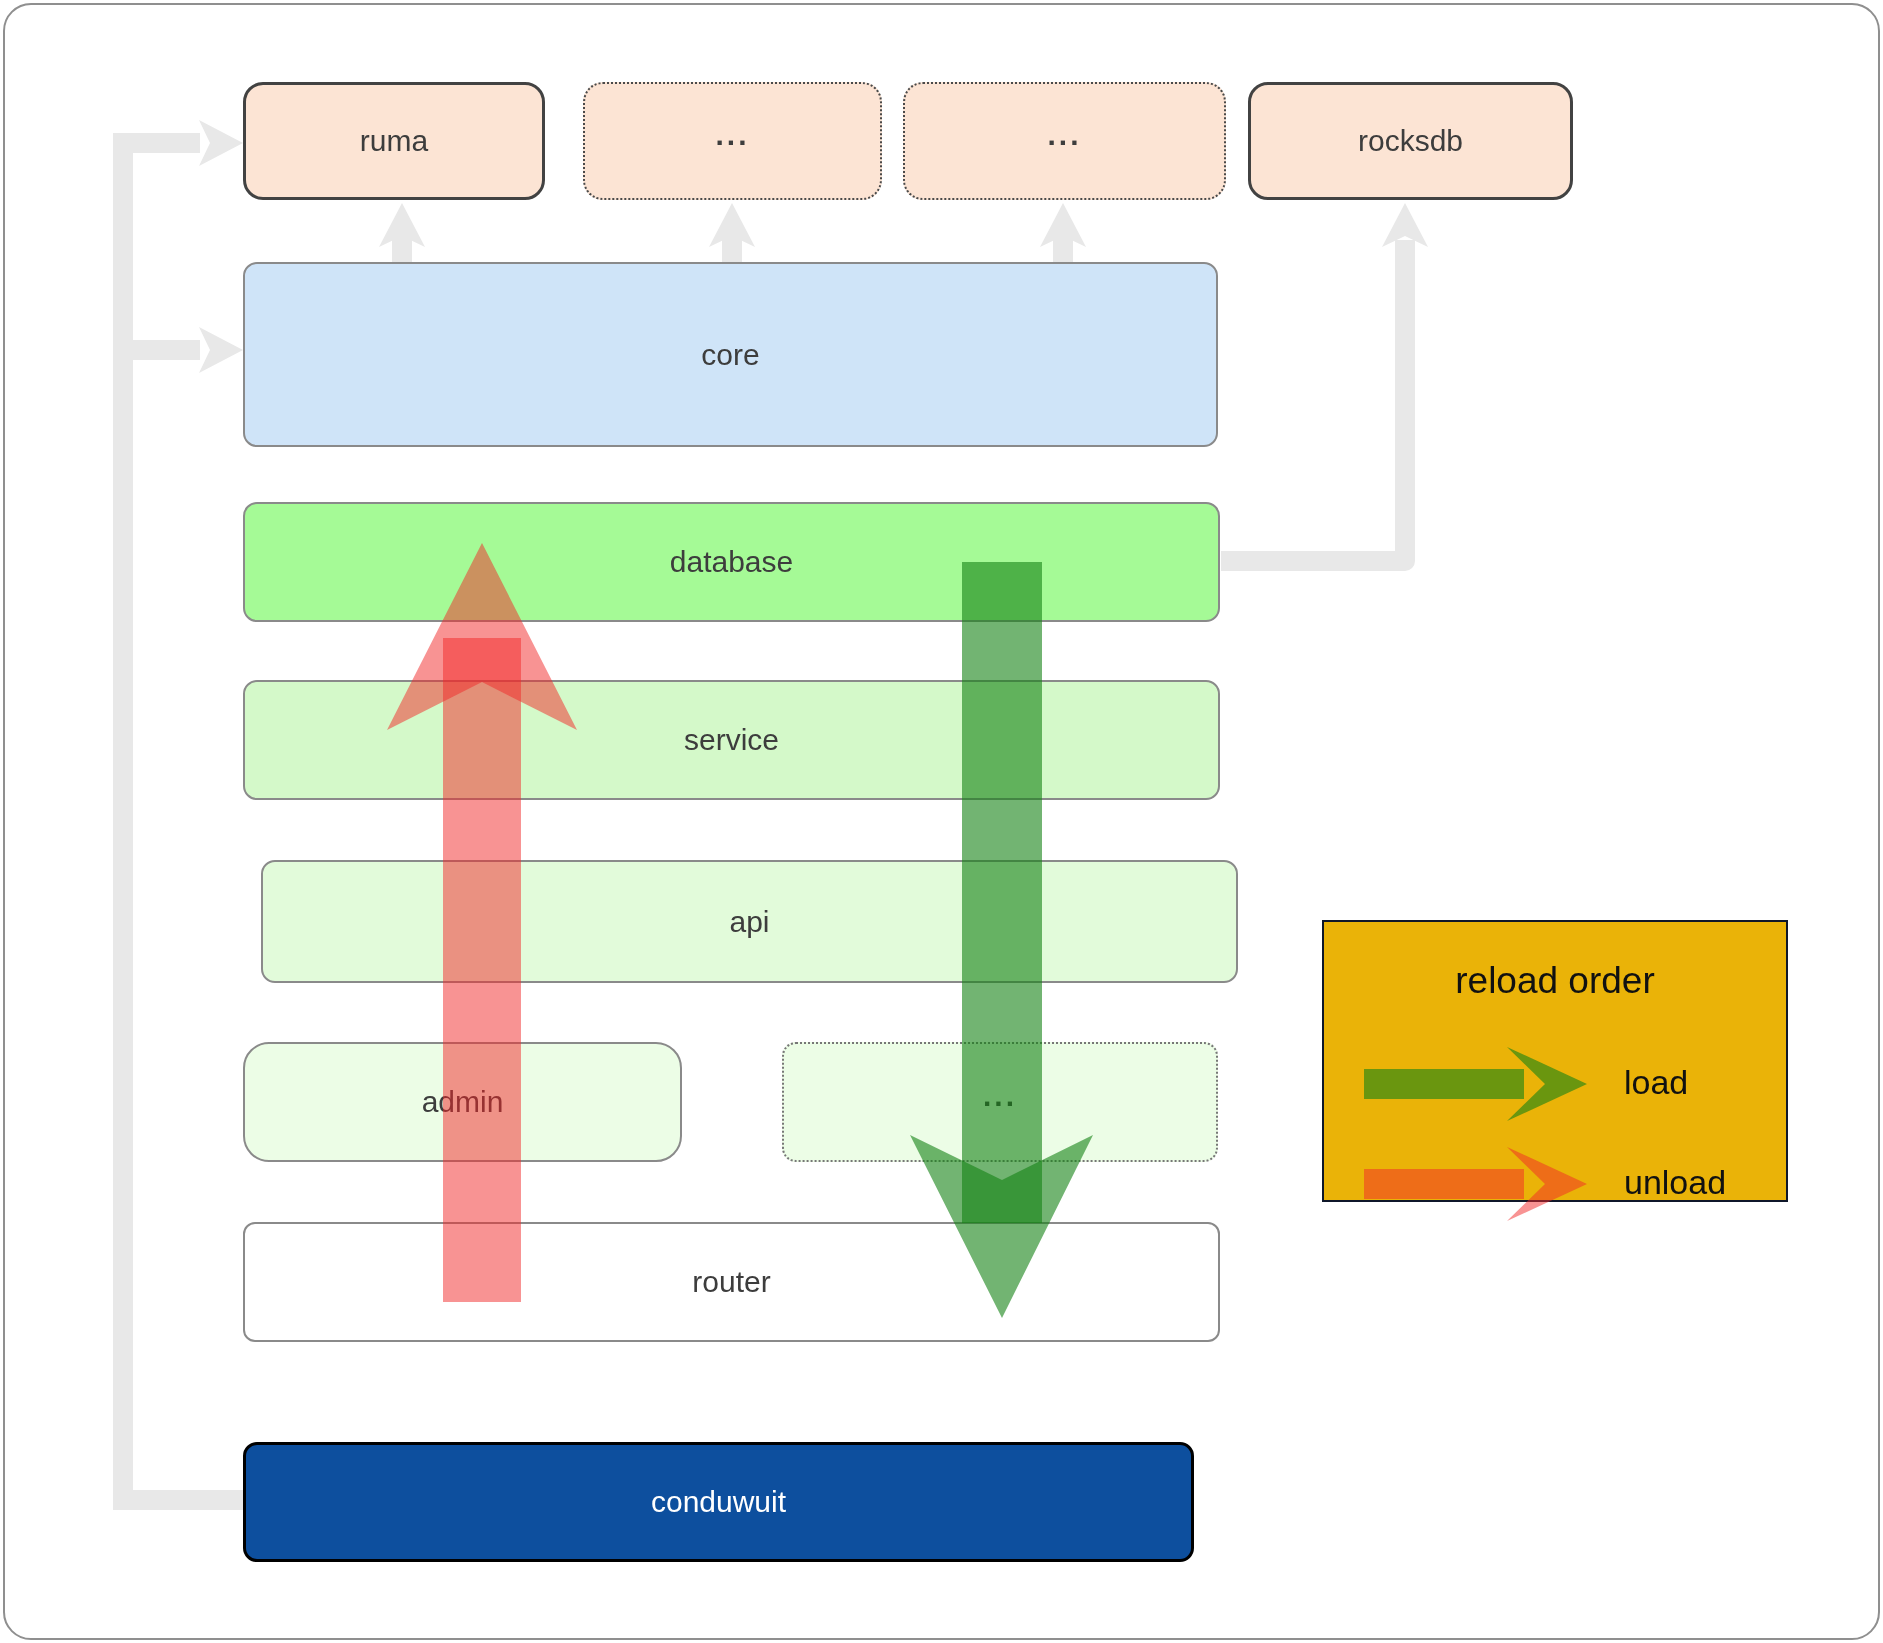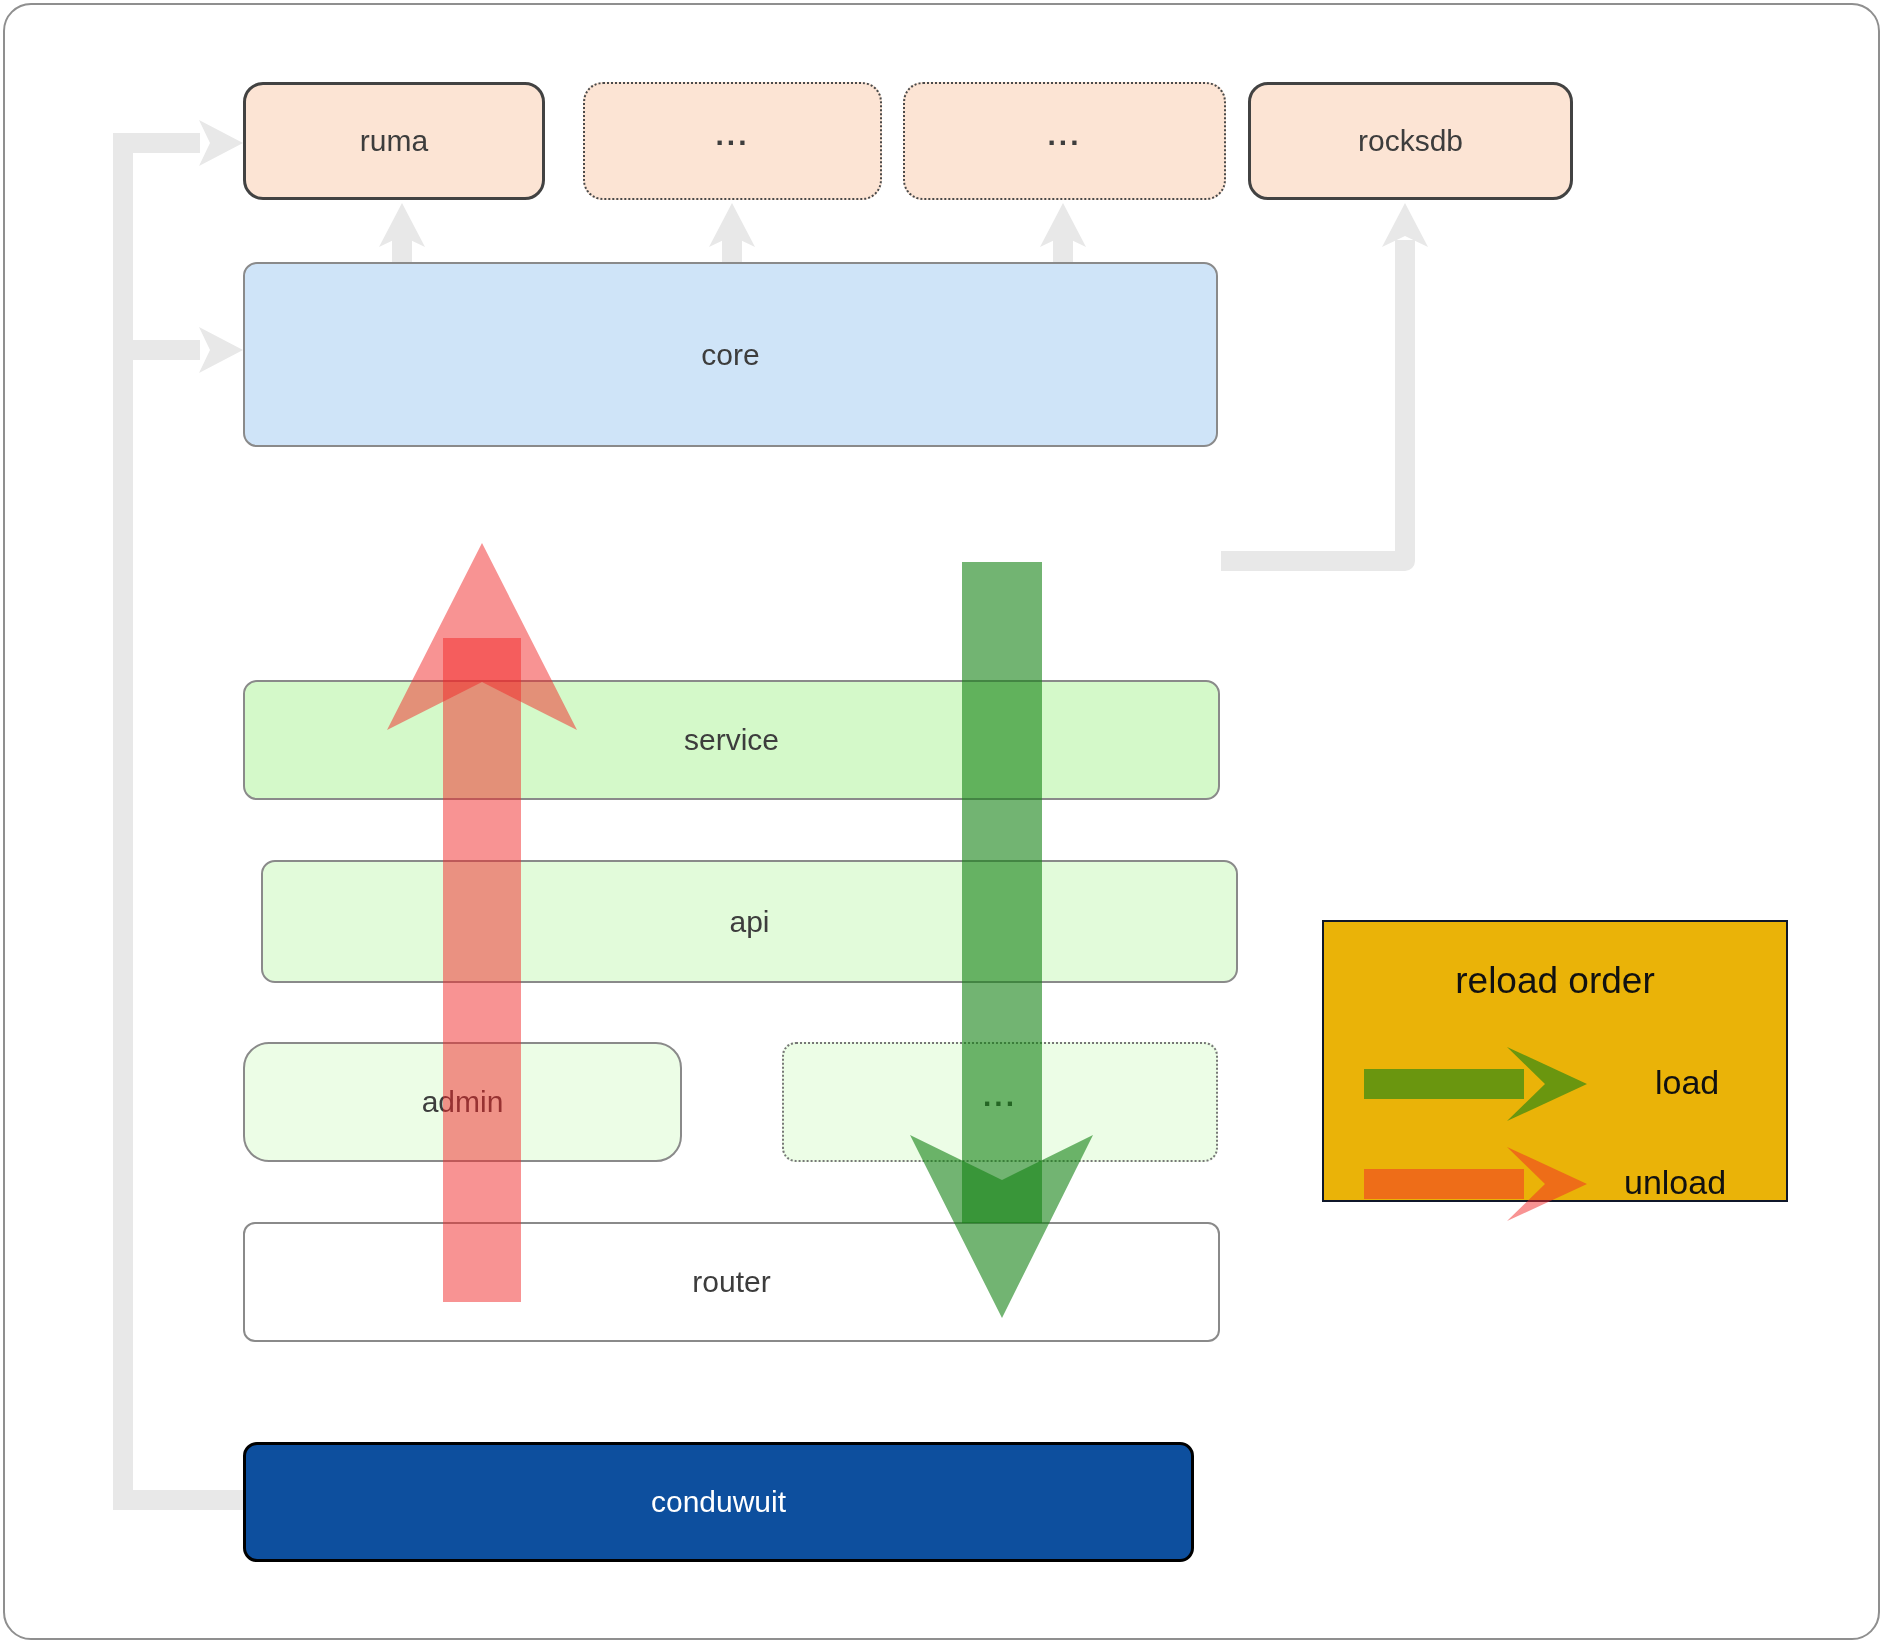--- a/index.html
+++ b/index.html
@@ -78,21 +78,21 @@
     color: #111111;
   }
   .legend-label {
     position: absolute;
     left: 300px;
     font-size: 34px;
     color: #111111;
     transform: translateY(-50%);
     white-space: nowrap;
   }
-  #legend-label-load   { top: 160px; margin-left: 31px; }
+  #legend-label-load   { top: 160px; }
   #legend-label-unload { top: 260px; }
 </style>
 </head>
 <body>
 
 <div class="stage">
 
   <svg class="layer connectors" width="1883" height="1643">
     <g stroke="#e8e8e8" stroke-width="20" fill="none">
       <path d="M243,1500 L123,1500 L123,143 L200,143"></path>
@@ -120,20 +120,23 @@
   </div>
   <div class="box peach-dotted" id="node-dots-top2">
     <span class="lbl dots-lbl">...</span>
   </div>
   <div class="box peach" id="node-rocksdb">
     <span class="lbl">rocksdb</span>
   </div>
 
   <div class="box" id="node-core">
     <span class="lbl">core</span>
+  </div>
+  <div class="box" id="node-database">
+    <span class="lbl">database</span>
   </div>
   <div class="box" id="node-service">
     <span class="lbl">service</span>
   </div>
   <div class="box" id="node-api">
     <span class="lbl">api</span>
   </div>
   <div class="box" id="node-admin">
     <span class="lbl">admin</span>
   </div>

